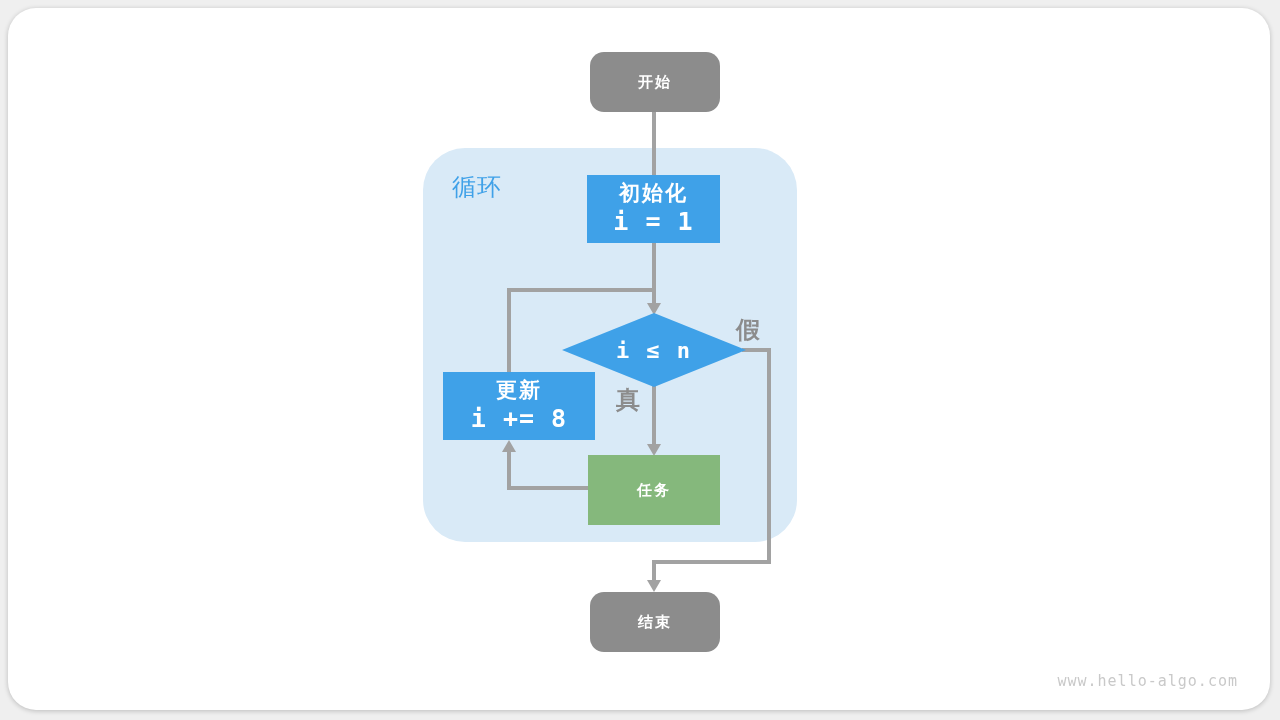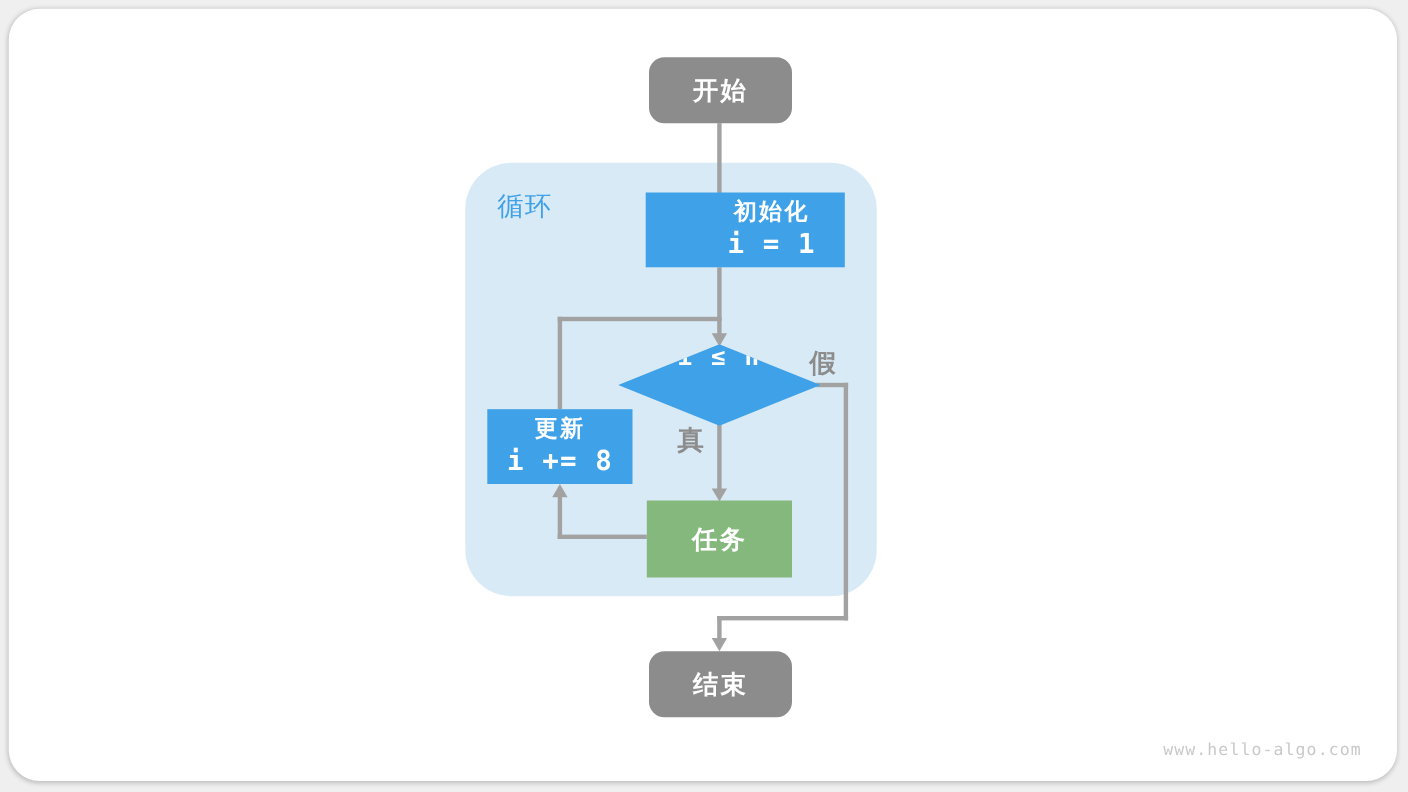--- a/index.html
+++ b/index.html
@@ -67,50 +67,51 @@
     position: absolute;
     display: flex;
     flex-direction: column;
     align-items: center;
     justify-content: center;
     color: #ffffff;
     z-index: 3;
     text-align: center;
   }
   .node .zh {
-    font-size: 23px;
+    font-size: 15px;
     font-weight: bold;
     letter-spacing: 2px;
     line-height: 1.25;
   }
   .node .code {
     font-family: "DejaVu Sans Mono", "Liberation Mono", monospace;
     font-size: 25px;
     font-weight: bold;
     line-height: 1.3;
     letter-spacing: 1px;
   }
   .node.terminal {
     background: var(--node-gray, #8c8c8c);
     border-radius: 14px;
   }
   .node.process-blue { background: var(--node-blue, #3fa1e8); }
   .node.process-green { background: var(--node-green, #85b87c); }
   .node.start-node  { left: 582px; top: 44px;  width: 130px; height: 60px; }
   .node.end-node    { left: 582px; top: 584px; width: 130px; height: 60px; }
-  .node.init-node   { left: 579px; top: 167px; width: 133px; height: 68px; padding-left: 48px; }
-  .node.update-node { left: 435px; top: 364px; width: 132px; height: 68px; }
+  .node.init-node   { left: 579px; top: 167px; width: 133px; height: 68px; }
+  .node.update-node { left: 435px; top: 364px; width: 152px; height: 68px; }
   .node.task-node   { left: 580px; top: 447px; width: 132px; height: 70px; }
   .diamond {
     position: absolute;
     left: 554px; top: 305px;
     width: 184px; height: 74px;
     background: var(--node-blue, #3fa1e8);
     clip-path: polygon(50% 0, 100% 50%, 50% 100%, 0 50%);
     display: flex;
+    align-items: center;
     justify-content: center;
     color: #fff;
     z-index: 3;
   }
   .diamond .code {
     font-family: "DejaVu Sans Mono", "Liberation Mono", monospace;
     font-size: 22px;
     font-weight: bold;
     letter-spacing: 2px;
   }

